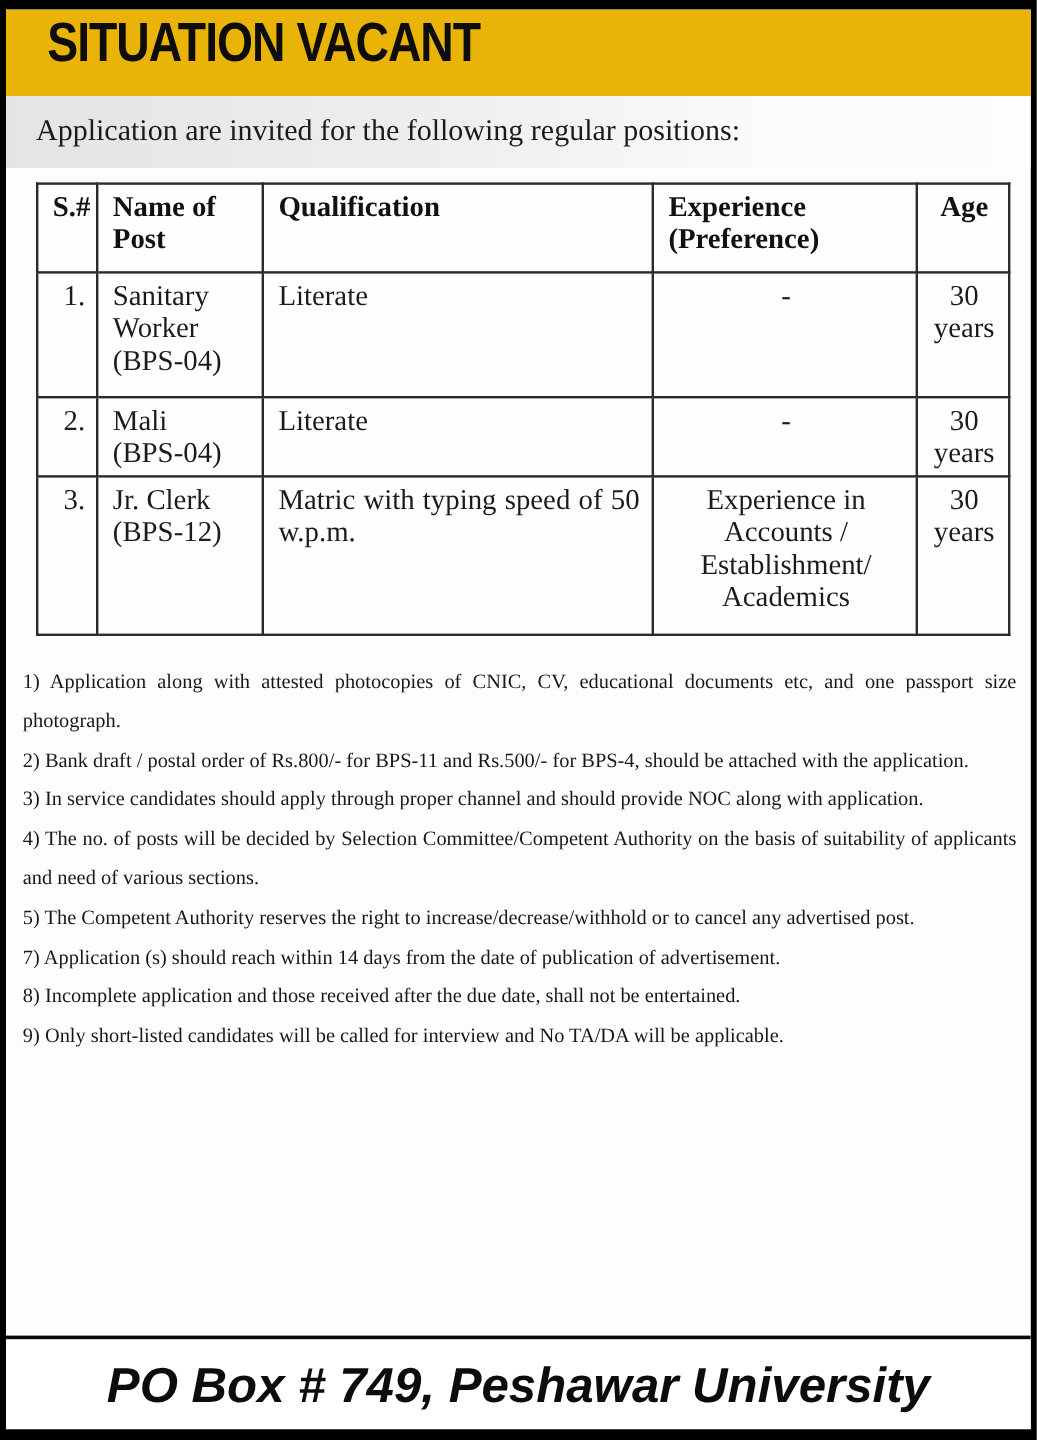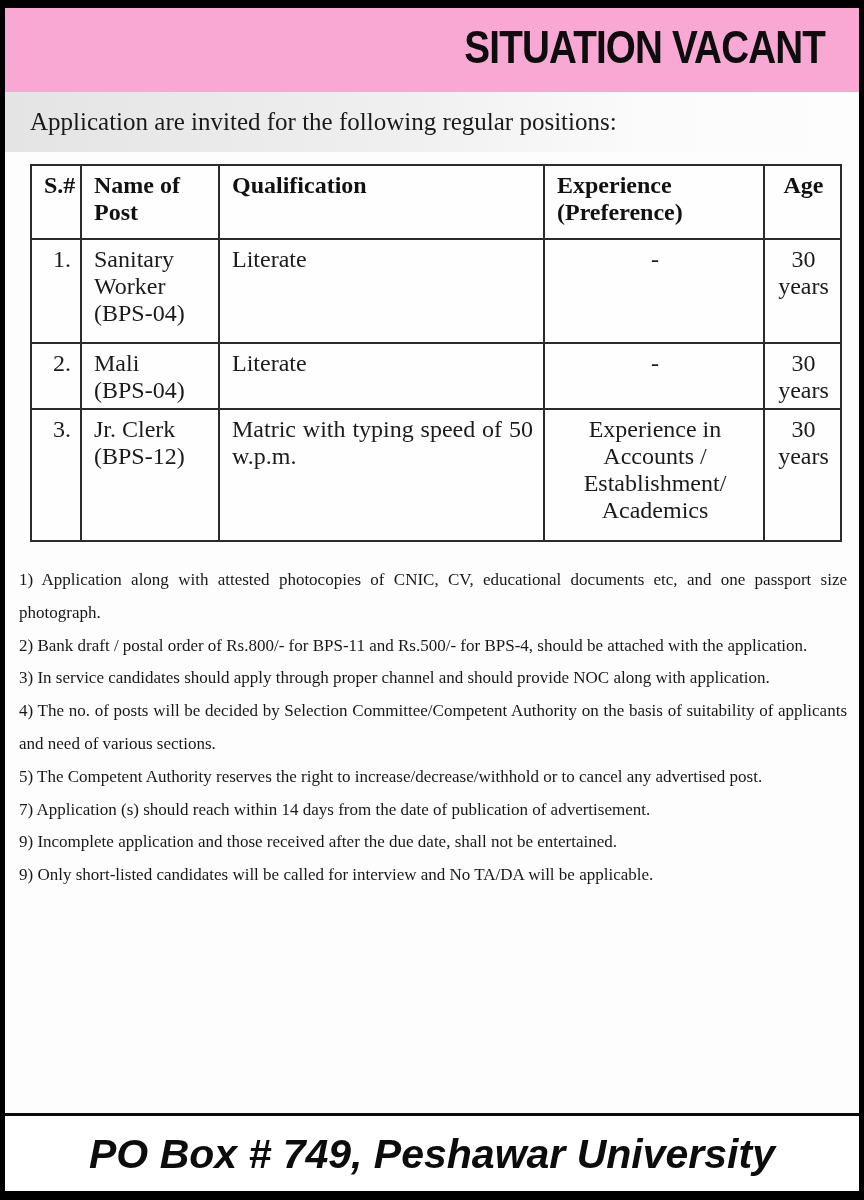--- a/index.html
+++ b/index.html
@@ -14,24 +14,23 @@
     box-sizing:border-box;
     width:864px;height:1200px;
     background:#fdfdfd;
     border-style:solid;border-color:#000;
     border-width:8px 5px 9px 5px;
     display:flex;flex-direction:column;
     overflow:hidden;
   }
   
   .title-row{
-    text-align:right;
-    padding-top:12px;
+    text-align:left;
     height:72px;
-    background:#f9a8d4;
+    background:#eab308;
     flex:0 0 auto;
   }
   .title-text{
     display:inline-block;
     font-family:"Liberation Sans","DejaVu Sans",sans-serif;
     font-weight:bold;
     font-size:46px;
     letter-spacing:-1px;
     transform:scaleX(0.84);
     transform-origin:center;
@@ -184,21 +183,21 @@
   </div>
 
   <div class="terms">
     <div>
       <p class="terms-item">1) Application along with attested photocopies of CNIC, CV, educational documents etc, and one passport size photograph.</p>
       <p class="terms-item">2) Bank draft / postal order of Rs.800/- for BPS-11 and Rs.500/- for BPS-4, should be attached with the application.</p>
       <p class="terms-item">3) In service candidates should apply through proper channel and should provide NOC along with application.</p>
       <p class="terms-item">4) The no. of posts will be decided by Selection Committee/Competent Authority on the basis of suitability of applicants and need of various sections.</p>
       <p class="terms-item">5) The Competent Authority reserves the right to increase/decrease/withhold or to cancel any advertised post.</p>
       <p class="terms-item">7) Application (s) should reach within 14 days from the date of publication of advertisement.</p>
-      <p class="terms-item">9) Incomplete application and those received after the due date, shall not be entertained.</p>
+      <p class="terms-item">8) Incomplete application and those received after the due date, shall not be entertained.</p>
       <p class="terms-item">9) Only short-listed candidates will be called for interview and No TA/DA will be applicable.</p>
     </div>
   </div>
 
   <div class="footer">
     <span class="footer-text">PO Box # 749, Peshawar University</span>
   </div>
 
 </div>
 

